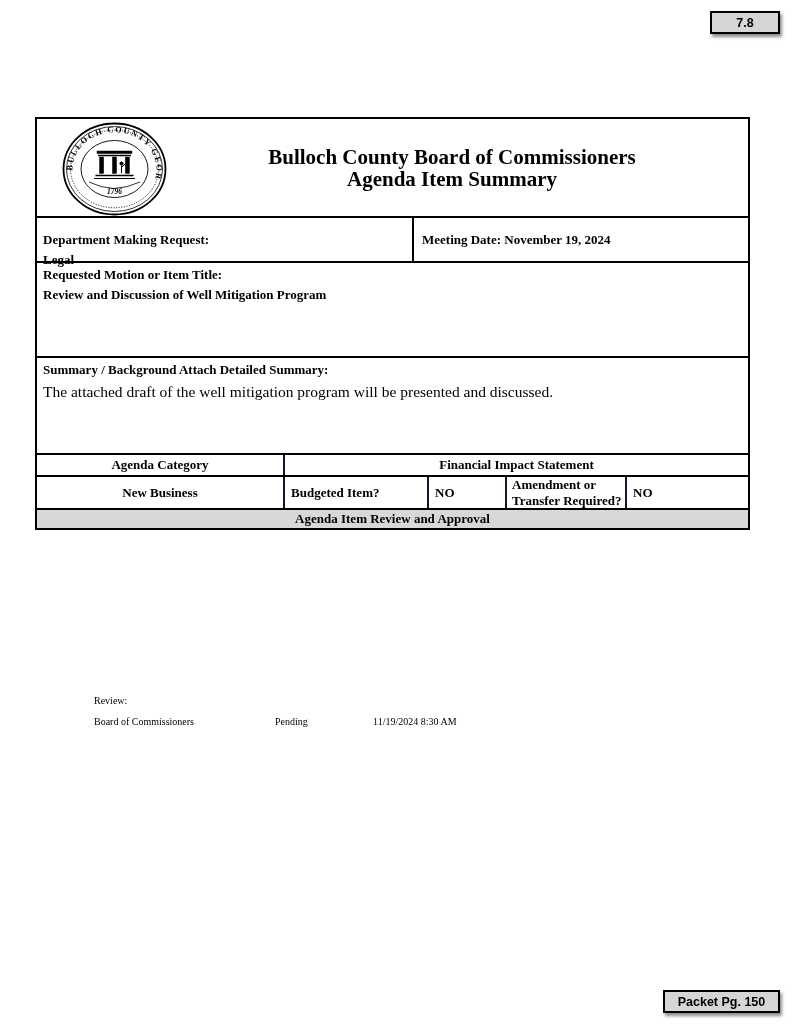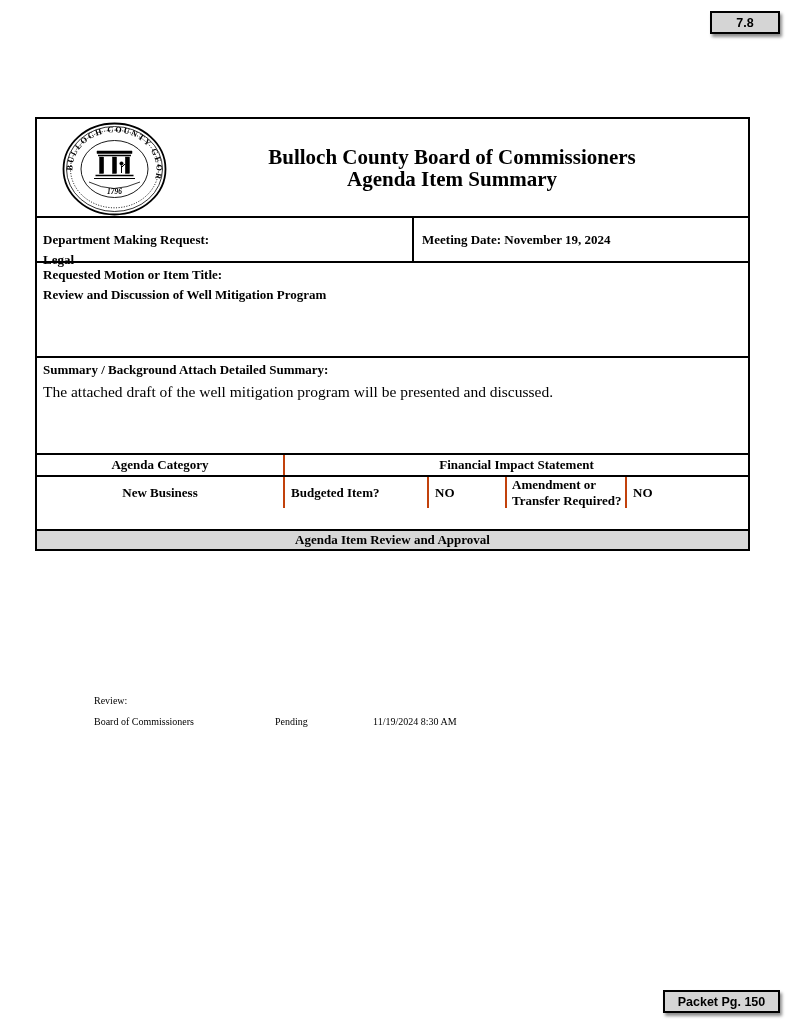--- a/index.html
+++ b/index.html
@@ -38,36 +38,36 @@
   .label { font-weight:bold; font-size:13px; line-height:20px; }
   .value-bold { font-weight:bold; font-size:13px; line-height:20px; }
   .meet-cell { flex:1; display:flex; align-items:center; padding-left:8px; }
 
   .motion-row { height:95px; padding:2px 6px; }
   .summary-row { height:97px; padding:2px 6px; }
   .body-text { font-size:15.5px; line-height:22px; margin-top:1px; }
 
   .cat-head-row { height:22px; display:flex; }
   .cat-val-row  { height:33px; display:flex; }
-  .cc { border-right:2px solid #c2410c; display:flex; align-items:center; }
+  .cc { border-right:2px solid #0f172a; display:flex; align-items:center; }
   .cc.last { border-right:none; }
   .cc.center { justify-content:center; text-align:center; }
   .cc .label { line-height:16px; }
   .c-agcat { width:248px; }
   .c-fin   { flex:1; }
   .c-budg  { width:144px; padding-left:6px; }
   .c-no1   { width:78px;  padding-left:6px; }
   .c-amend { width:120px; padding-left:5px; }
   .c-no2   { flex:1; padding-left:6px; }
 
   .analysis-row { height:139px; display:flex; align-items:center; padding-left:6px; }
 
   .bar-row {
     height:20px; background:#d8d8d8; display:flex;
-    align-items:center; justify-content:center;margin-top:21px;
+    align-items:center; justify-content:center;
   }
   .bar-row .label { line-height:18px; }
 
   
   .review-block {
     position:absolute; left:94px; top:690px; width:480px;
     font-size:10px; line-height:21px;
   }
   .review-line2 { display:flex; }
   .rv-name   { width:181px; }

